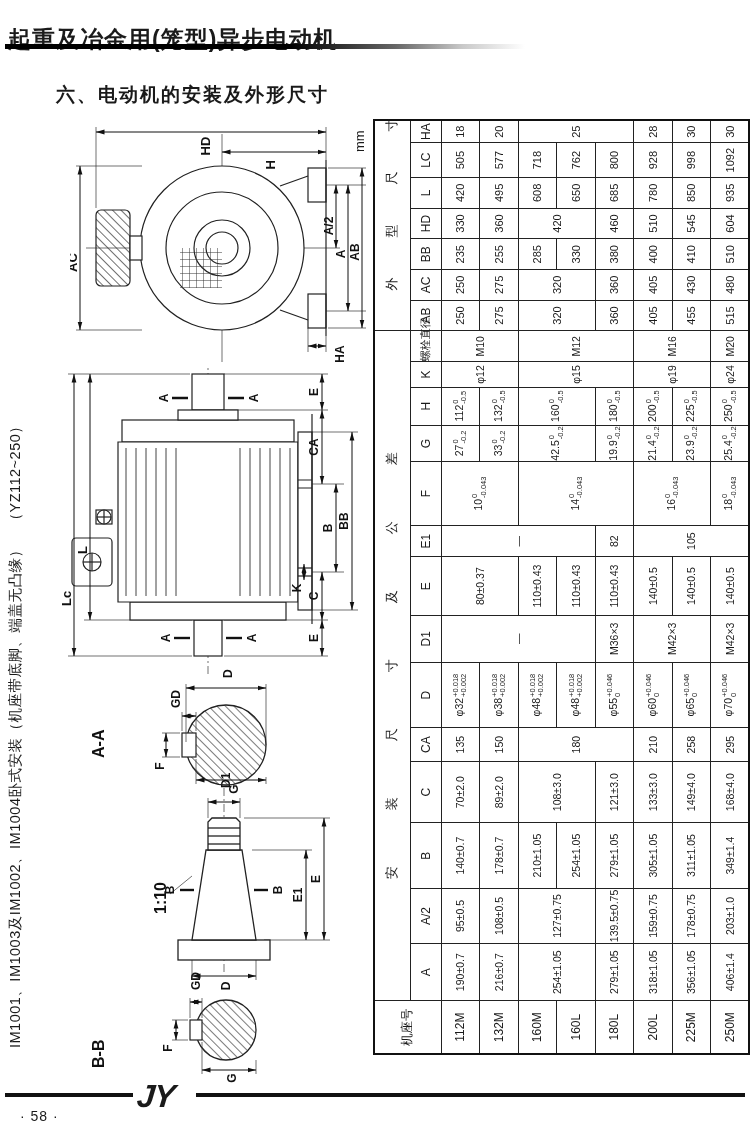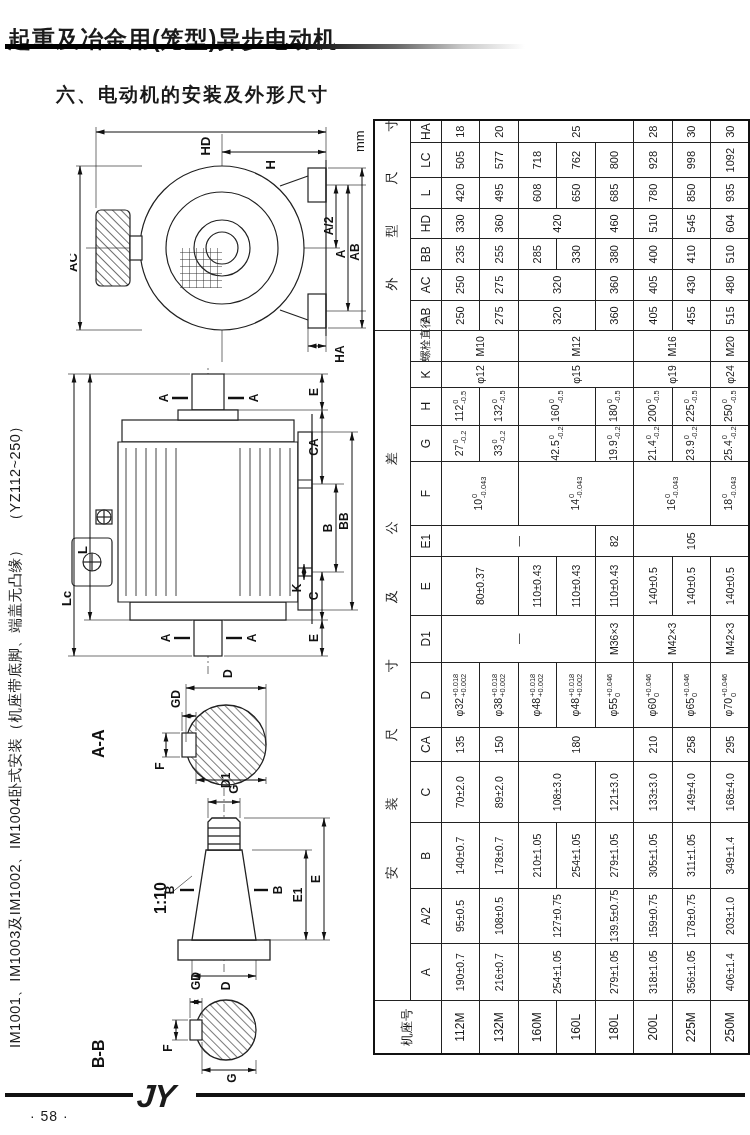--- a/index.html
+++ b/index.html
@@ -33,21 +33,21 @@
   .tol i{font-style:normal;display:block;}
   
   svg text{font-family:"Liberation Sans","DejaVu Sans",sans-serif;}
   .dl{font-size:13px;font-weight:bold;fill:#111;}
   .dl2{font-size:12px;font-weight:bold;fill:#111;}
   .st{font-size:16px;font-weight:bold;fill:#111;}
   .footer-line-left{left:5px;top:1093px;width:128px;height:4px;background:#111;}
   .footer-line-right{left:196px;top:1093px;width:549px;height:4px;background:#111;}
   .footer-logo{left:137px;top:1078px;font-size:32px;font-weight:bold;font-style:italic;
       letter-spacing:-1px;transform:skewX(-6deg);}
-  .footer-page{left:30px;top:1108px;font-size:14px;letter-spacing:1px;}
+  .footer-page{left:20px;top:1108px;font-size:14px;letter-spacing:1px;}
 </style>
 </head>
 <body>
 
 <div class="abs page-title">起重及冶金用(笼型)异步电动机</div>
 <div class="abs title-rule"></div>
 <div class="abs section-heading">六、电动机的安装及外形尺寸</div>
 
 <div class="rot side-note">IM1001、IM1003及IM1002、IM1004卧式安装（机座带底脚、端盖无凸缘）　（YZ112~250）</div>
 

